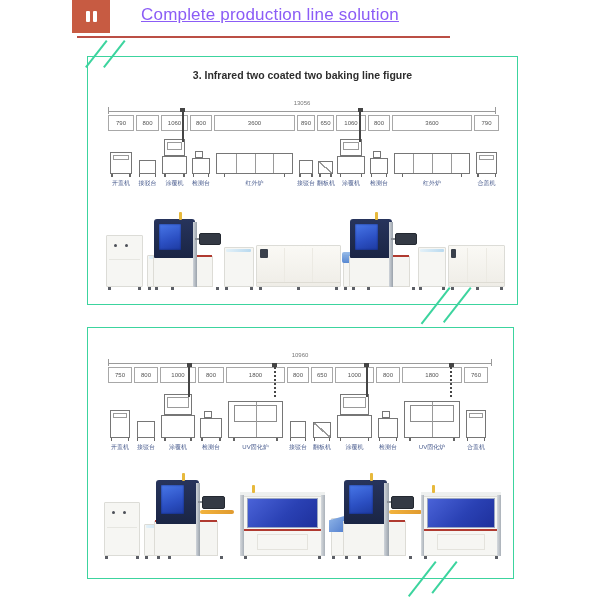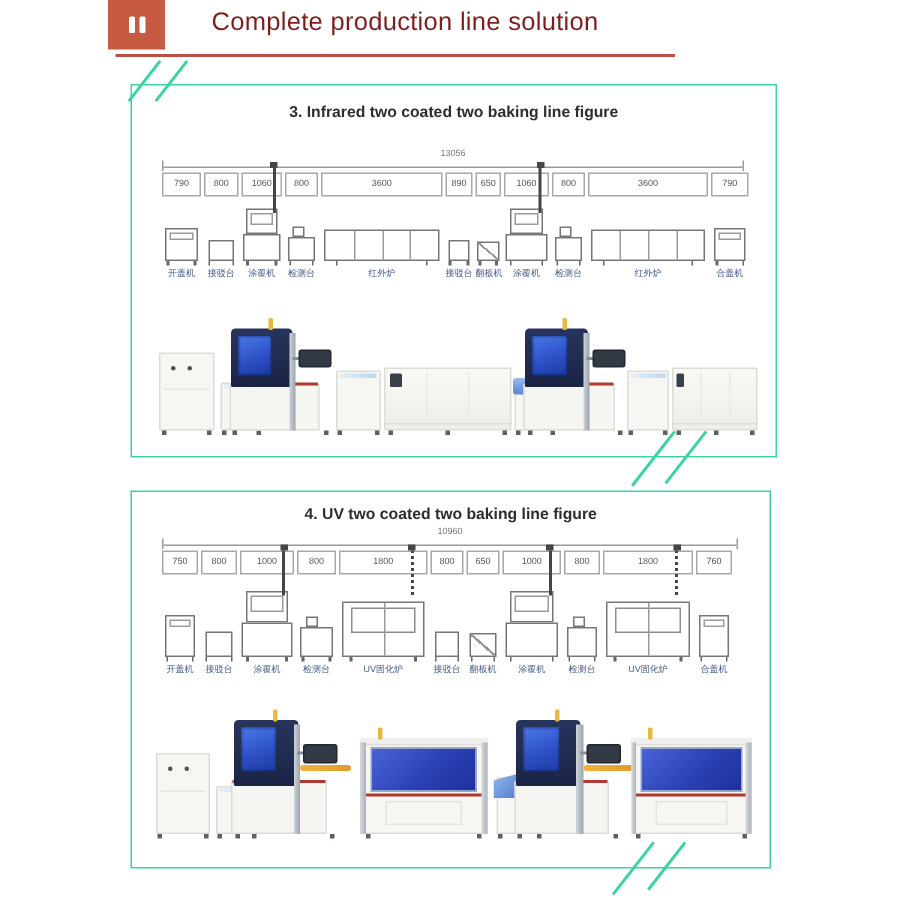--- a/index.html
+++ b/index.html
@@ -4,21 +4,21 @@
 <style>
   html,body{margin:0;padding:0;background:#fff;}
   .page{position:relative;width:600px;height:600px;background:#fff;overflow:hidden;
         font-family:"Liberation Sans",sans-serif;}
 
   
   .hdr-square{position:absolute;left:72px;top:0;width:38px;height:33px;background:var(--accent-orange,#C75B42);}
   .hdr-square .pbar{position:absolute;top:11px;width:4px;height:11px;background:#fff;border-radius:1px;}
   .hdr-square .pb1{left:14px;} .hdr-square .pb2{left:21px;}
   h1.title{position:absolute;left:80px;top:5px;width:380px;margin:0;text-align:center;
-           font-size:17px;font-weight:400;color:#7f1d1d;letter-spacing:.2px;}
+           font-size:17px;font-weight:400;color:#8b5cf6;letter-spacing:.2px;text-decoration:underline;}
   .underline{position:absolute;left:77px;top:36px;width:373px;height:2px;background:var(--underline-red,#BB4F45);}
 
   
   .panel{position:absolute;border:1px solid var(--frame-green,#3CD49E);background:#fff;}
   .panel-1{left:87px;top:56px;width:429px;height:247px;}
   .panel-2{left:87px;top:327px;width:425px;height:250px;}
   .panel h2{margin:16px;text-align:center;font-size:10.5px;font-weight:bold;color:#2d2d2d;}
   .panel-1 h2{margin-top:12px;} .panel-2 h2{margin-top:9px;}
 
   
@@ -292,21 +292,20 @@
           <i class="ph-ctrl"></i>
           <i class="ph-rail"></i>
           <i class="foot f-l"></i>
           <i class="foot f-m"></i>
           <i class="foot f-r"></i>
         </div>
       </div>
   </section>
 
   <section class="panel panel-2">
-    <h2>4. UV two coated two baking line figure</h2>
     <div class="diagram">
       <div class="total-dim">10960</div>
       <div class="dimline"></div>
       <div class="cells">
           <div class="cell" style="width: 24px;">750</div>
           <div class="cell" style="width: 24px;">800</div>
           <div class="cell" style="width: 36px;">1000</div>
           <div class="cell" style="width: 26px;">800</div>
           <div class="cell" style="width: 59px;">1800</div>
           <div class="cell" style="width: 22px;">800</div>

